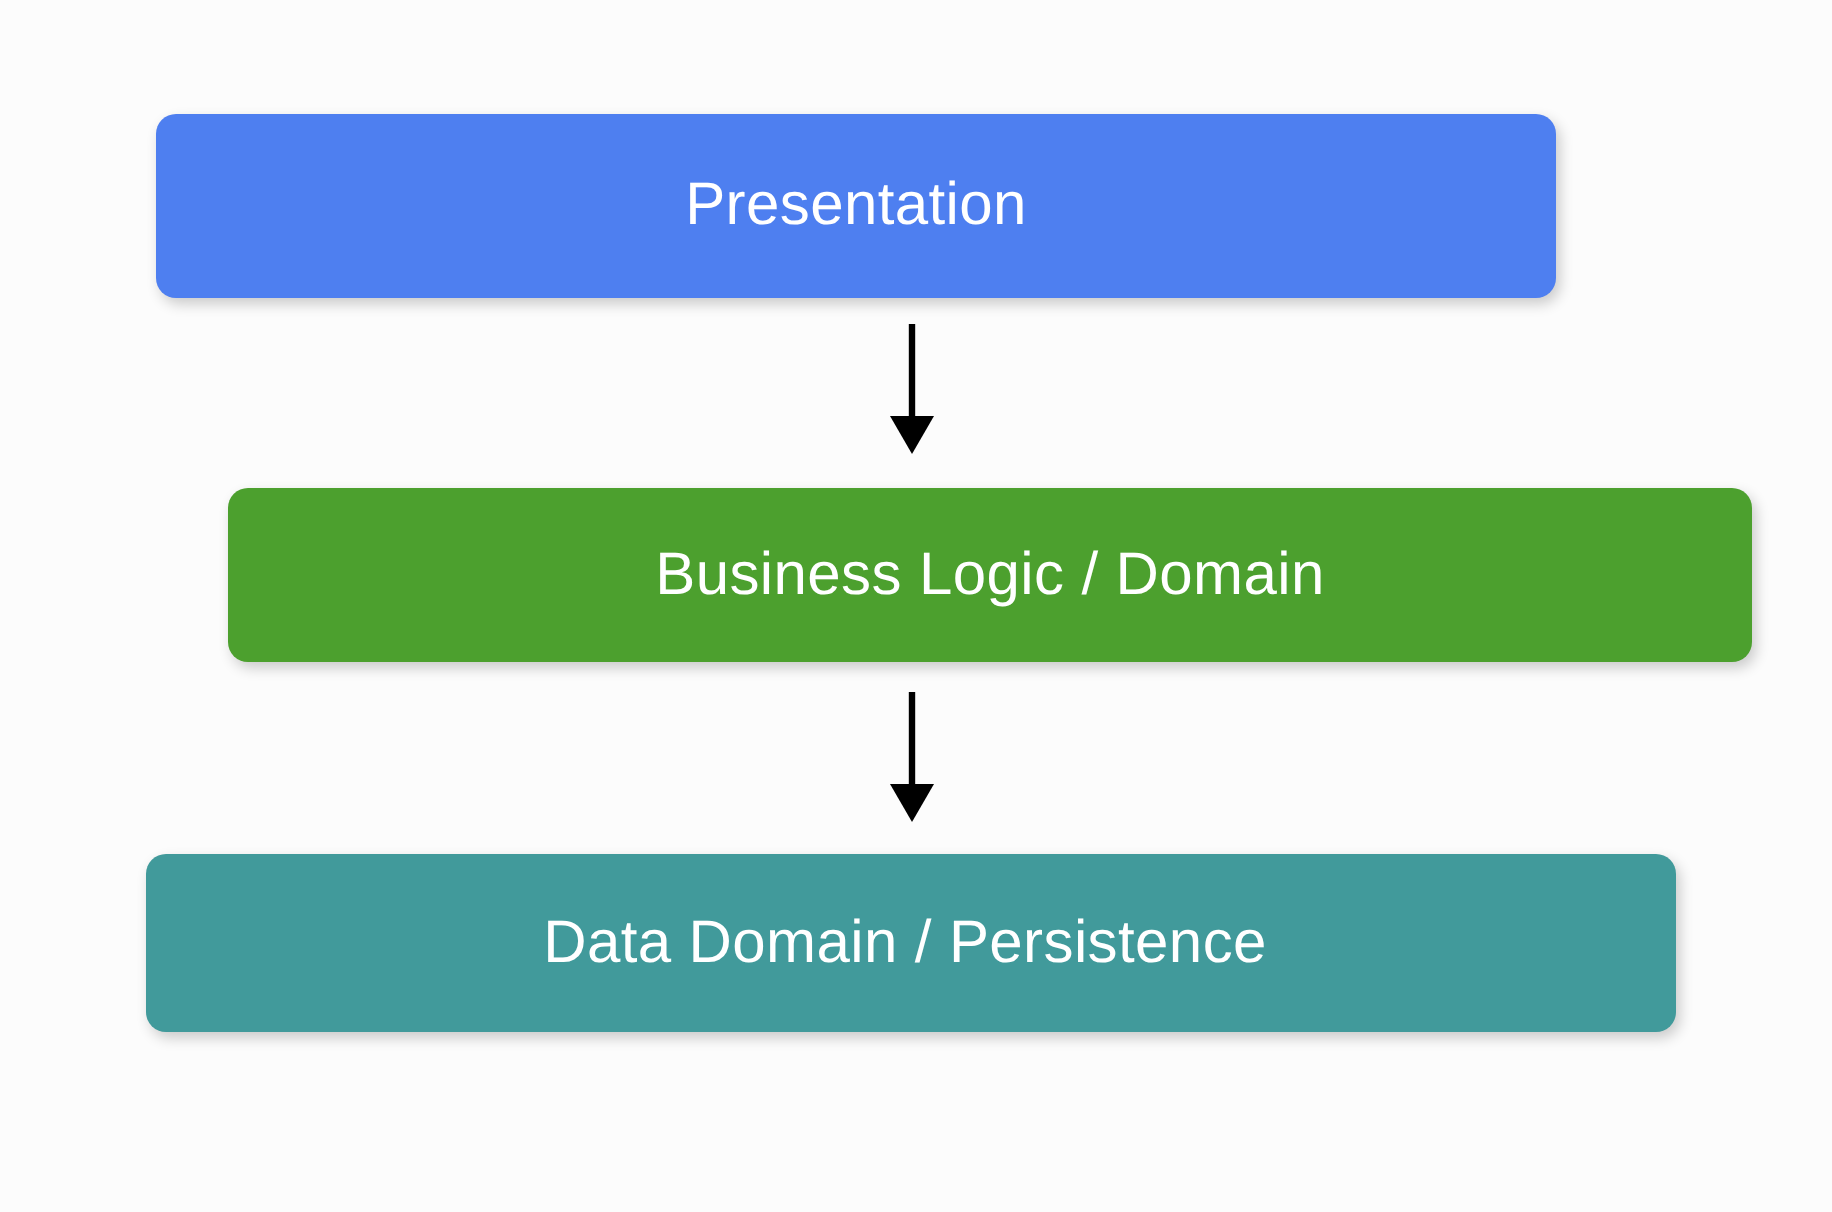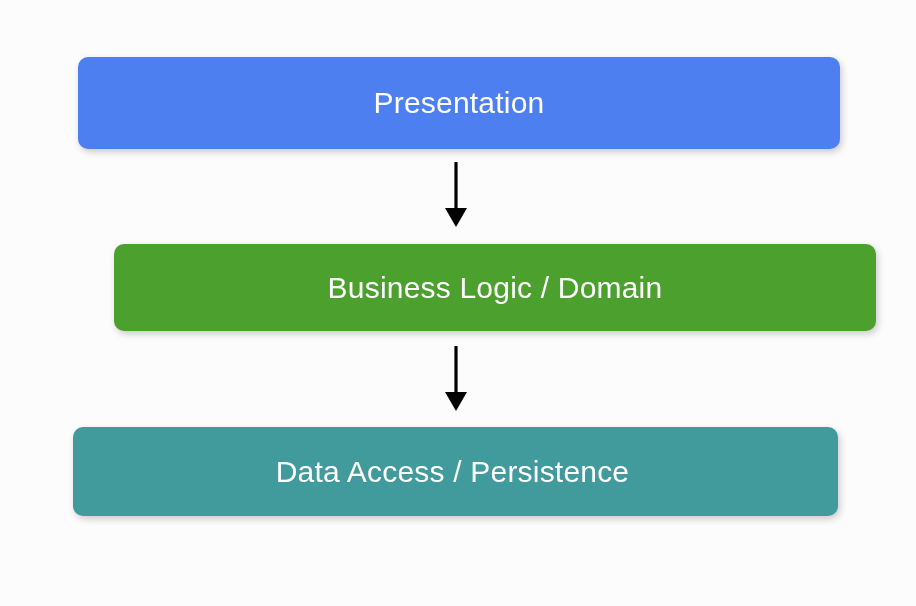--- a/index.html
+++ b/index.html
@@ -36,21 +36,21 @@
     font-weight: 400;
     letter-spacing: 0.2px;
     line-height: 1;
     white-space: nowrap;
     text-align: center;
   }
   
   #box-presentation {
     left: 78px;
     top: 57px;
-    width: 762px;
+    width: 700px;
     height: 92px;
   }
   
   #box-business-logic {
     left: 78px;
     top: 244px;
     width: 762px;
     height: 87px;
     margin-left: 36px;
   }
@@ -104,16 +104,16 @@
   </div>
 
   <div class="flow-arrow" id="arrow-business-to-data">
     <svg viewBox="0 0 44 68" xmlns="http://www.w3.org/2000/svg">
       <line x1="22" y1="2" x2="22" y2="50" stroke="#000000" stroke-width="3.2"></line>
       <polygon points="11,48 33,48 22,67" fill="#000000"></polygon>
     </svg>
   </div>
 
   <div class="layer-box" id="box-data-access" style="background-color: rgb(65, 154, 155);">
-    <span class="layer-label">Data Access / Persistence</span>
+    <span class="layer-label">Data Domain / Persistence</span>
   </div>
 
 </div>
 
 </body></html>

